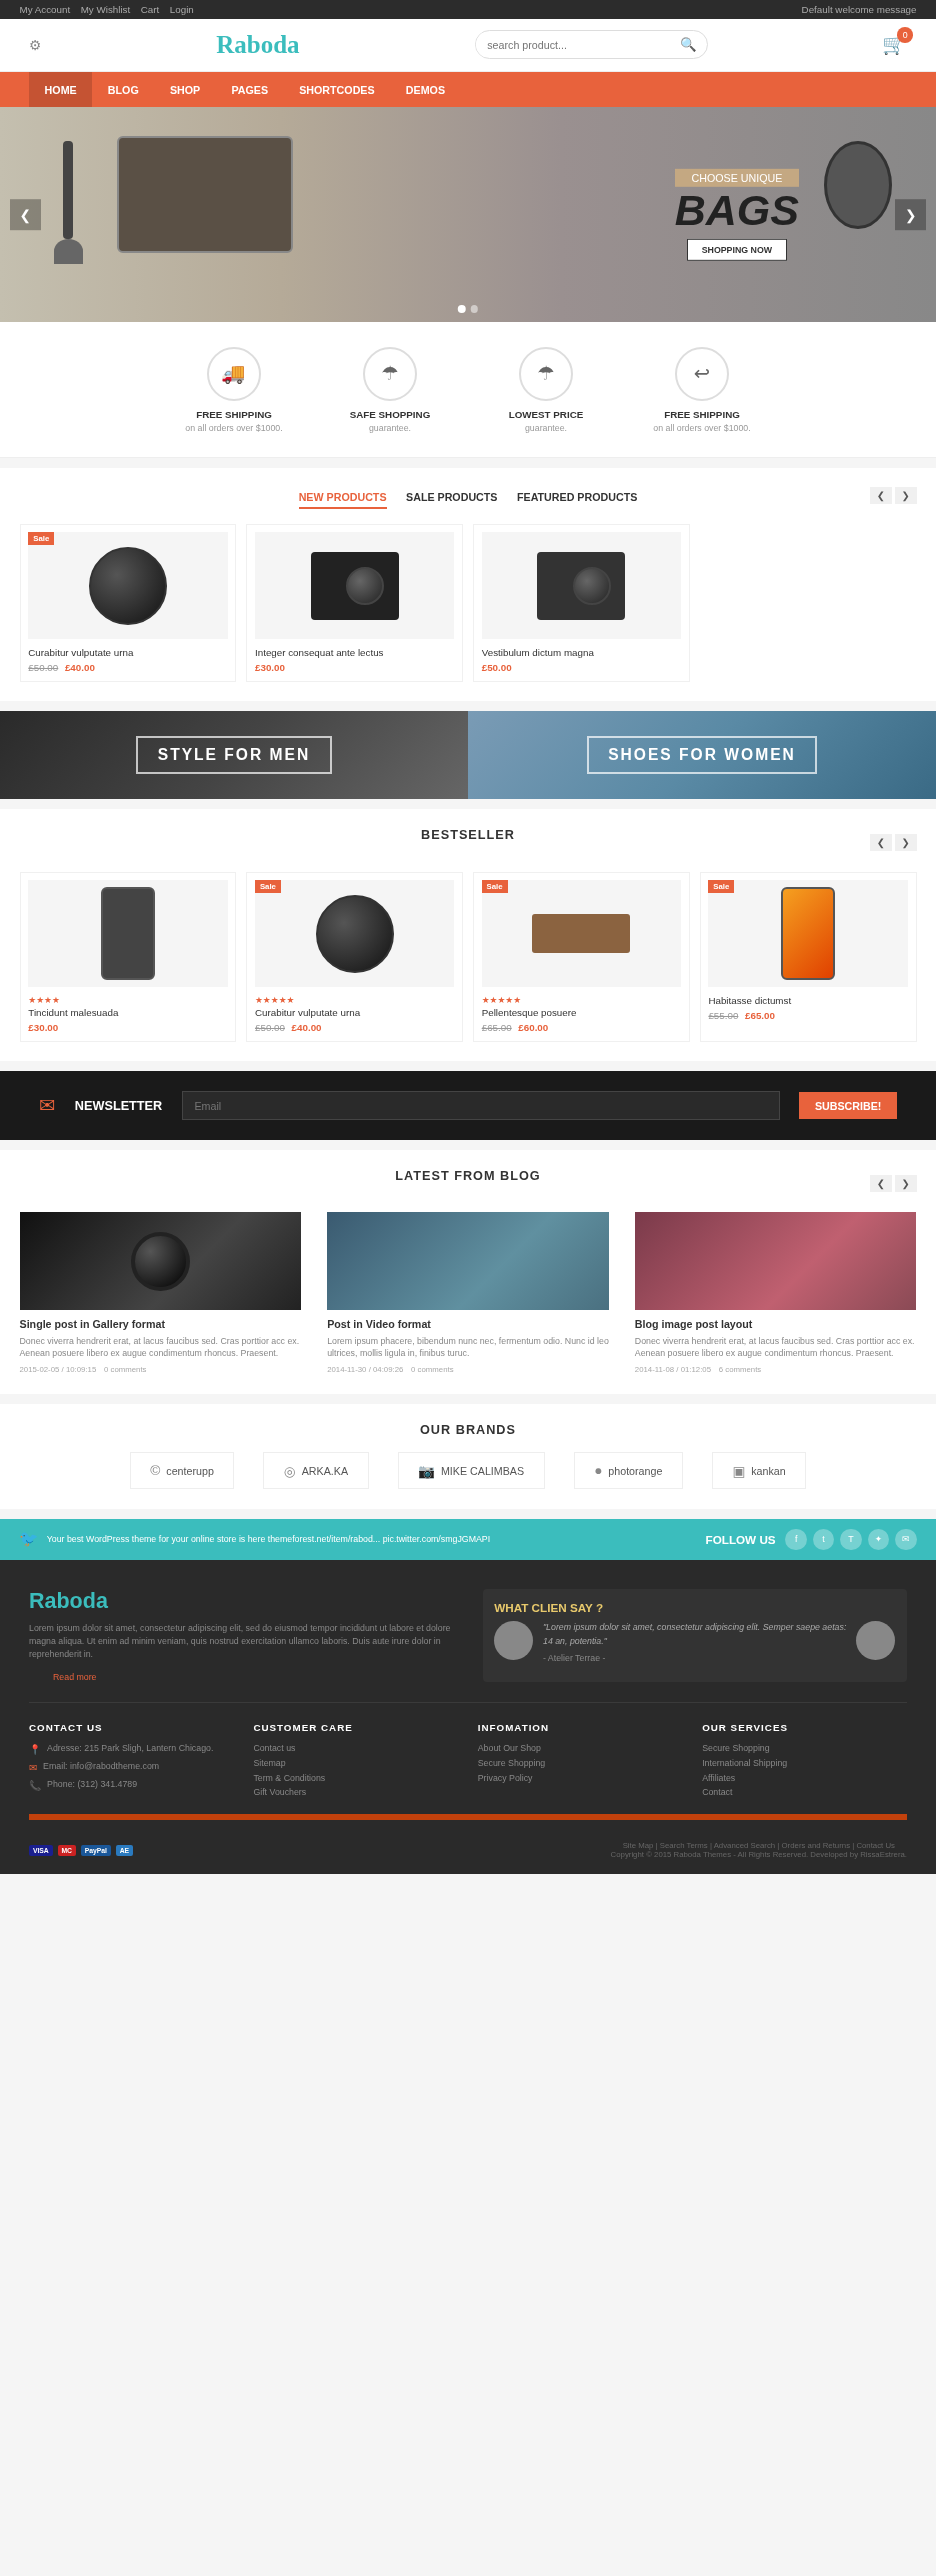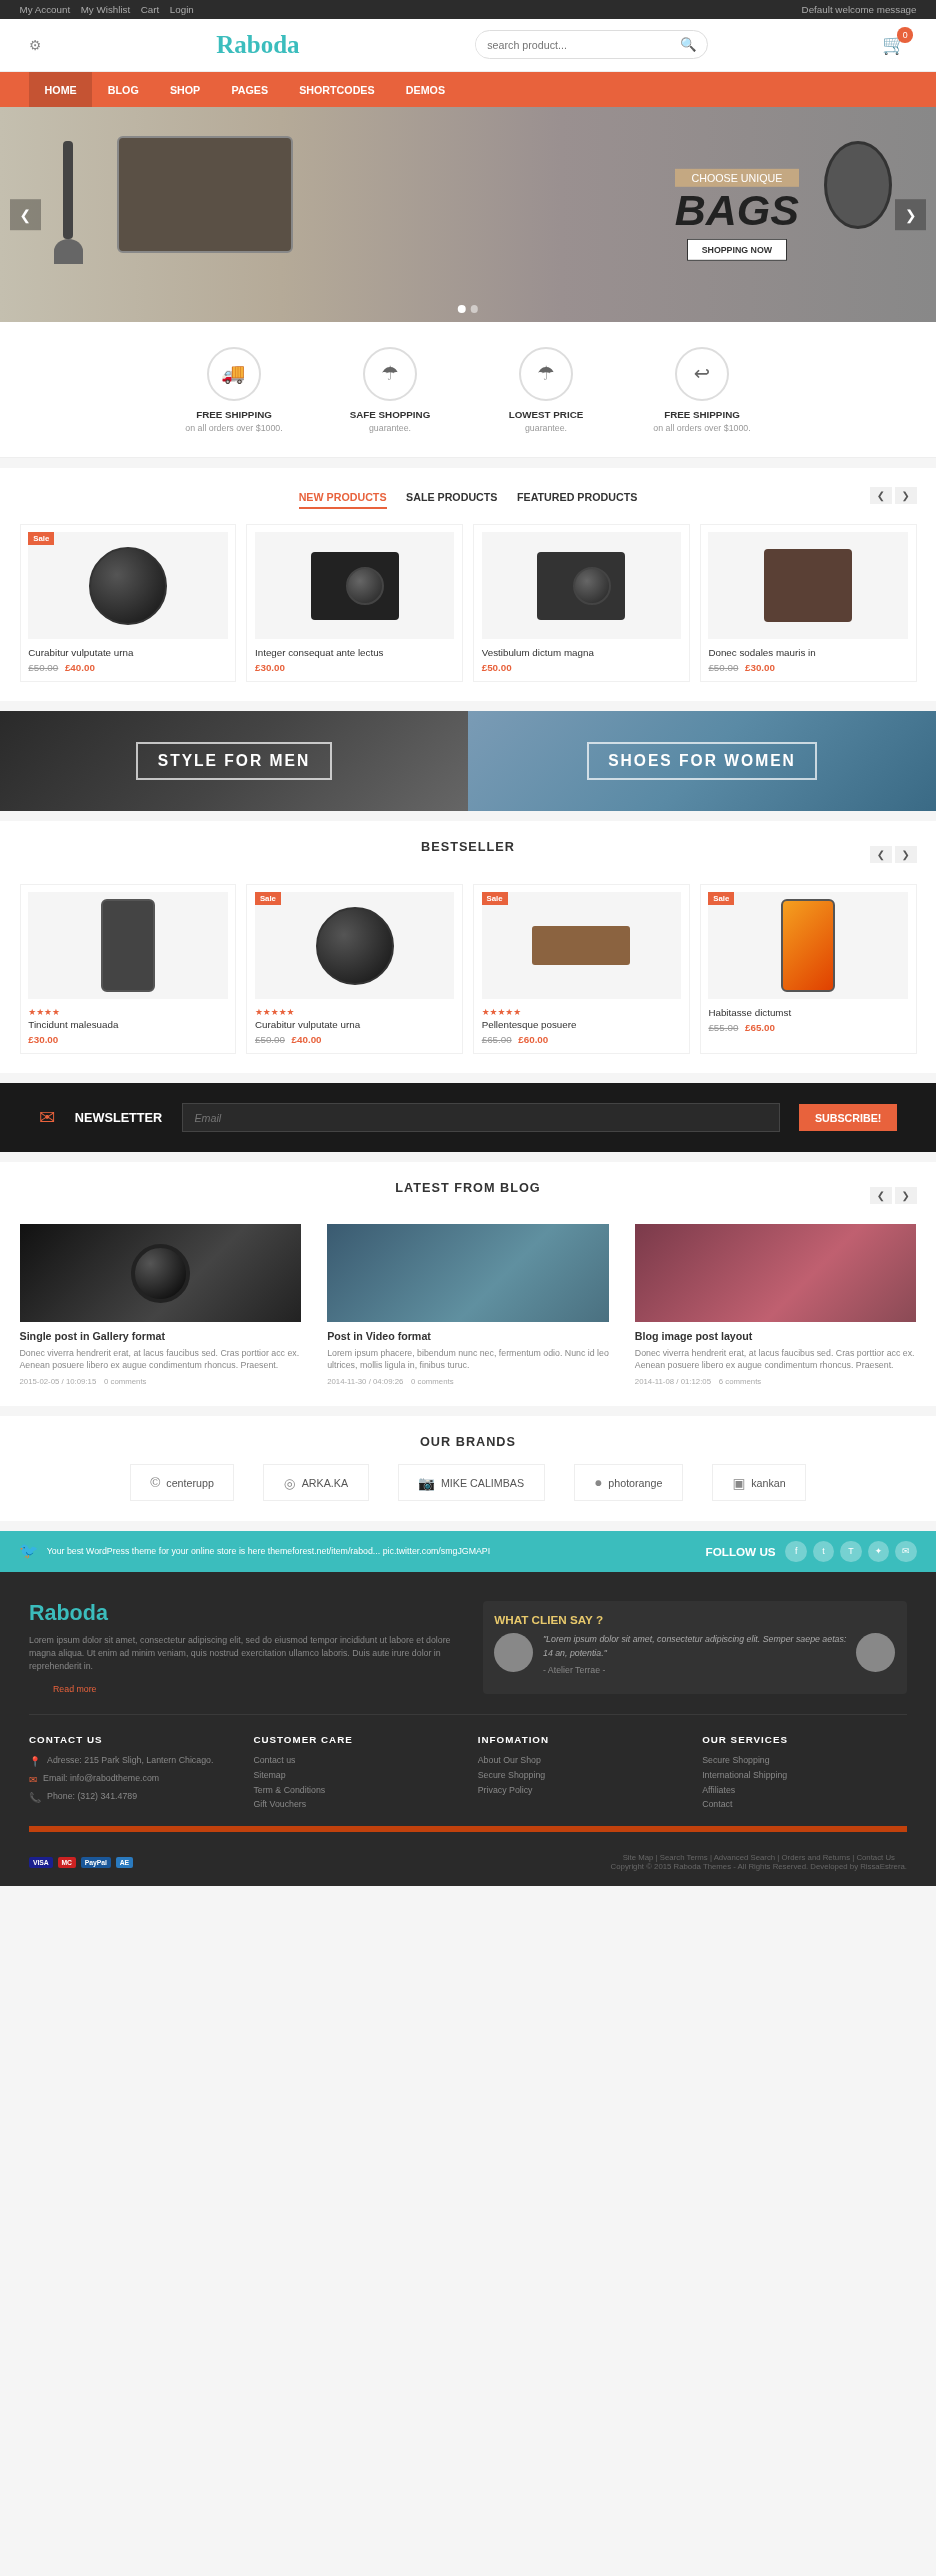--- a/index.html
+++ b/index.html
@@ -53,34 +53,34 @@
     .product-img { width: 100%; height: 107px; background: #f5f5f5; display: flex; align-items: center; justify-content: center; margin-bottom: 7.8px; overflow: hidden; }
     .sale-badge { position: absolute; top: 7.8px; left: 7.8px; background: #e8623c; color: #fff; font-size: 7.8px; padding: 2px 4.9px; font-weight: bold; }
     .product-name { font-size: 9.8px; color: #333; margin-bottom: 3.9px; }
     .product-price { font-size: 9.8px; }
     .price-old { color: #999; text-decoration: line-through; margin-right: 3.9px; }
     .price-new { color: #e8623c; font-weight: bold; }
     .stars { color: #e8623c; font-size: 8.8px; margin-bottom: 2px; }
 
     
     .banners { display: grid; grid-template-columns: 1fr 1fr; gap: 0; margin: 9.8px 0; }
-    .banner-item { height: 100px; display: flex; align-items: center; justify-content: center; position: relative; overflow: hidden; }
+    .banner-item { height: 88px; display: flex; align-items: center; justify-content: center; position: relative; overflow: hidden; }
     .banner-men { background: linear-gradient(135deg, #2a2a2a 0%, #444 50%, #666 100%); }
     .banner-women { background: linear-gradient(135deg, #7a9bb5 0%, #5a8aa5 50%, #3a6a85 100%); }
     .banner-text { color: #fff; font-size: 15.6px; font-weight: bold; letter-spacing: 2px; text-transform: uppercase; border: 2px solid rgba(255,255,255,0.7); padding: 7.8px 19.5px; }
 
     
     .bestseller-section { background: #fff; padding: 19.5px; margin-top: 9.8px; }
     .section-title { text-align: center; font-size: 12.7px; font-weight: bold; text-transform: uppercase; color: #333; margin-bottom: 14.6px; letter-spacing: 1px; }
 
     
     .newsletter { background: #1a1a1a; padding: 19.5px 39px; display: flex; align-items: center; gap: 19.5px; margin-top: 9.8px; }
     .newsletter-icon { color: #e8623c; font-size: 19.5px; }
     .newsletter-label { color: #fff; font-size: 12.7px; font-weight: bold; text-transform: uppercase; white-space: nowrap; }
-    .newsletter-input { flex: 1; border: 1px solid #444; background: #2a2a2a; color: #aaa; padding: 7.8px 11.7px; font-size: 10.7px; outline: none; font-style: italic; }
+    .newsletter-input { flex: 1; border: 1px solid #444; background: #2a2a2a; color: #aaa; padding: 7.8px 11.7px; font-size: 10.7px; outline: none; }
     .newsletter-btn { background: #e8623c; color: #fff; border: none; padding: 7.8px 15.6px; cursor: pointer; font-size: 10.7px; font-weight: bold; white-space: nowrap; }
 
     
     .blog-section { background: #fff; padding: 19.5px; margin-top: 9.8px; }
     .blog-grid { display: grid; grid-template-columns: repeat(3, 1fr); gap: 26px; }
     .blog-card { }
     .blog-img { width: 100%; height: 98px; background: #888; margin-bottom: 7.8px; overflow: hidden; }
     .blog-title { font-size: 10.7px; font-weight: bold; color: #333; margin-bottom: 4.9px; }
     .blog-text { font-size: 8.8px; color: #888; line-height: 1.4; margin-bottom: 5.9px; }
     .blog-meta { font-size: 7.8px; color: #aaa; display: flex; gap: 7.8px; align-items: center; }
@@ -254,30 +254,20 @@
     <div class="product-card">
       <div class="product-img">
         <div class="prod-camera" style="background:#333;"></div>
       </div>
       <div class="product-name">Vestibulum dictum magna</div>
       <div class="product-price">
         <span class="price-new">£50.00</span>
       </div>
     </div>
 
-    <div class="product-card">
-      <div class="product-img">
-        <div class="prod-bag"></div>
-      </div>
-      <div class="product-name">Donec sodales mauris in</div>
-      <div class="product-price">
-        <span class="price-old">£50.00</span>
-        <span class="price-new">£30.00</span>
-      </div>
-    </div>
   </div>
 </div>
 
 <div class="banners">
   <div class="banner-item banner-men">
     <div class="banner-text">STYLE FOR MEN</div>
   </div>
   <div class="banner-item banner-women">
     <div class="banner-text">SHOES FOR WOMEN</div>
   </div>

